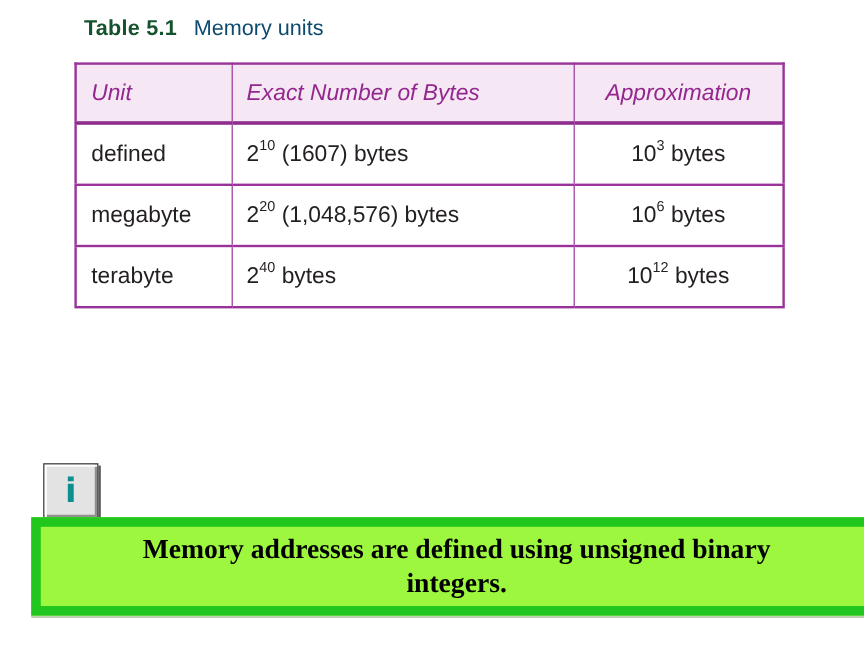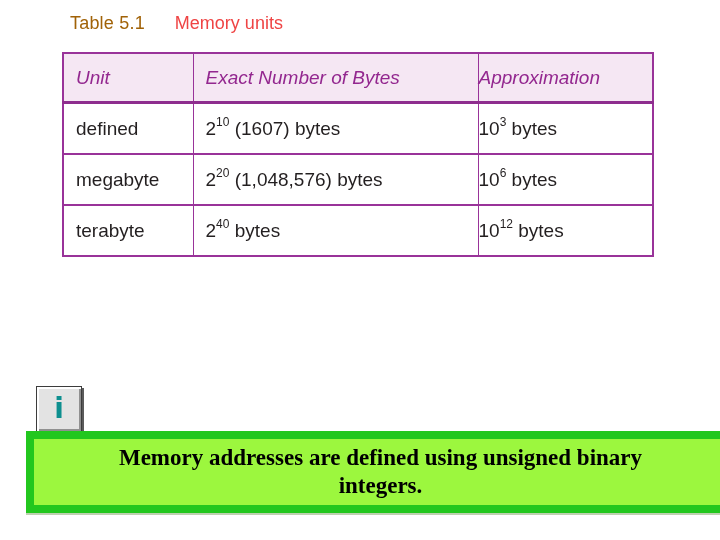--- a/index.html
+++ b/index.html
@@ -18,27 +18,27 @@
 
   
   .table-title {
     position: absolute;
     left: 70px;
     top: 13px;
     font-size: 18px;
     white-space: nowrap;
   }
   .title-label {
-    font-weight: normal;
-    color: #a16207;
+    font-weight: bold;
+    color: #14532d;
     letter-spacing: 0.2px;
   }
   .title-subtitle {
-    color: #ef4444;
-    margin-left: 30px;
+    color: #0c4a6e;
+    margin-left: 14px;
   }
 
   
   table.memory-table {
     position: absolute;
     left: 62px;
     top: 52px;
     width: 590px;
     border-collapse: collapse;
     table-layout: fixed;
@@ -66,21 +66,21 @@
   .memory-table td {
     height: 49px;
     padding: 0 0 0 12px;
     border: 1px solid #993399;
     border-top: 2px solid #993399;
     border-bottom: 2px solid #993399;
     background: #ffffff;
   }
   .memory-table th.center,
   .memory-table td.center {
-    text-align: left;
+    text-align: center;
     padding-left: 0;
   }
   .memory-table sup {
     font-size: 12px;
     line-height: 0;
     position: relative;
     top: -1px;
   }
 
   

